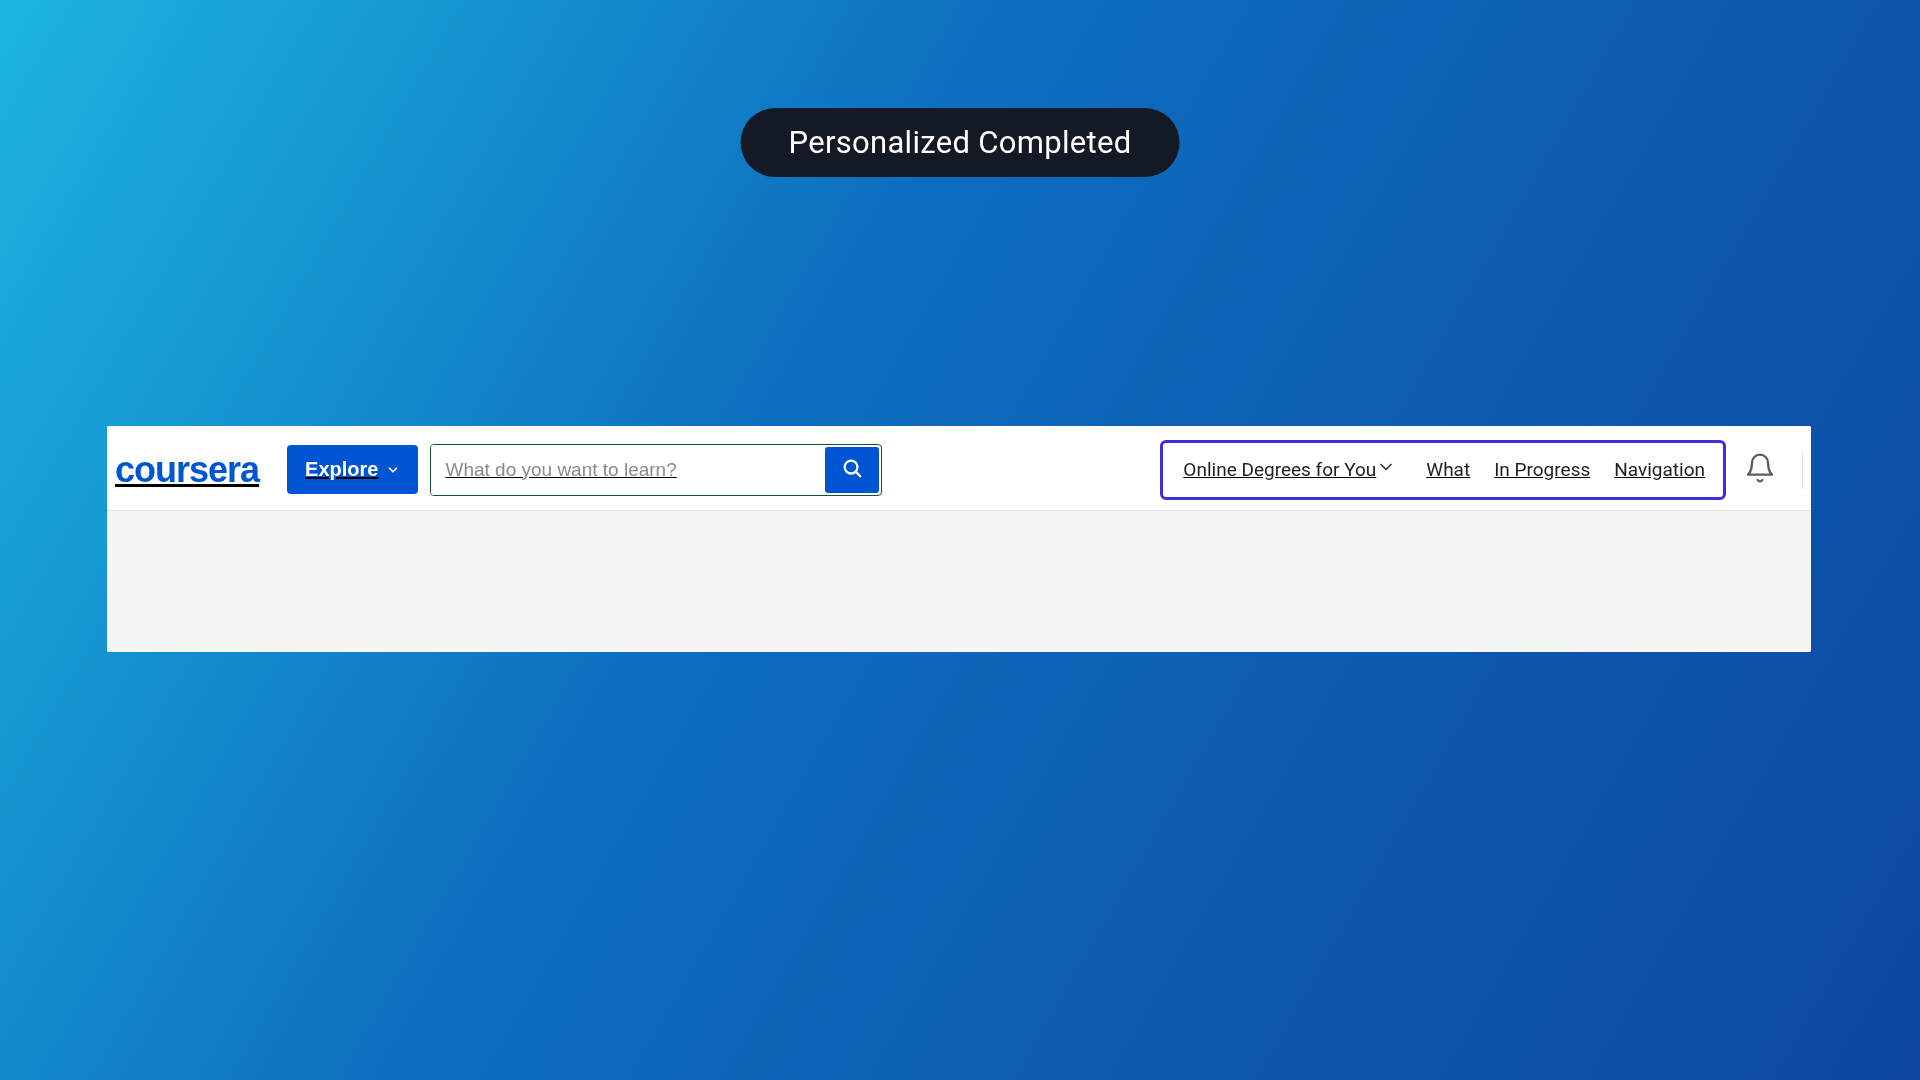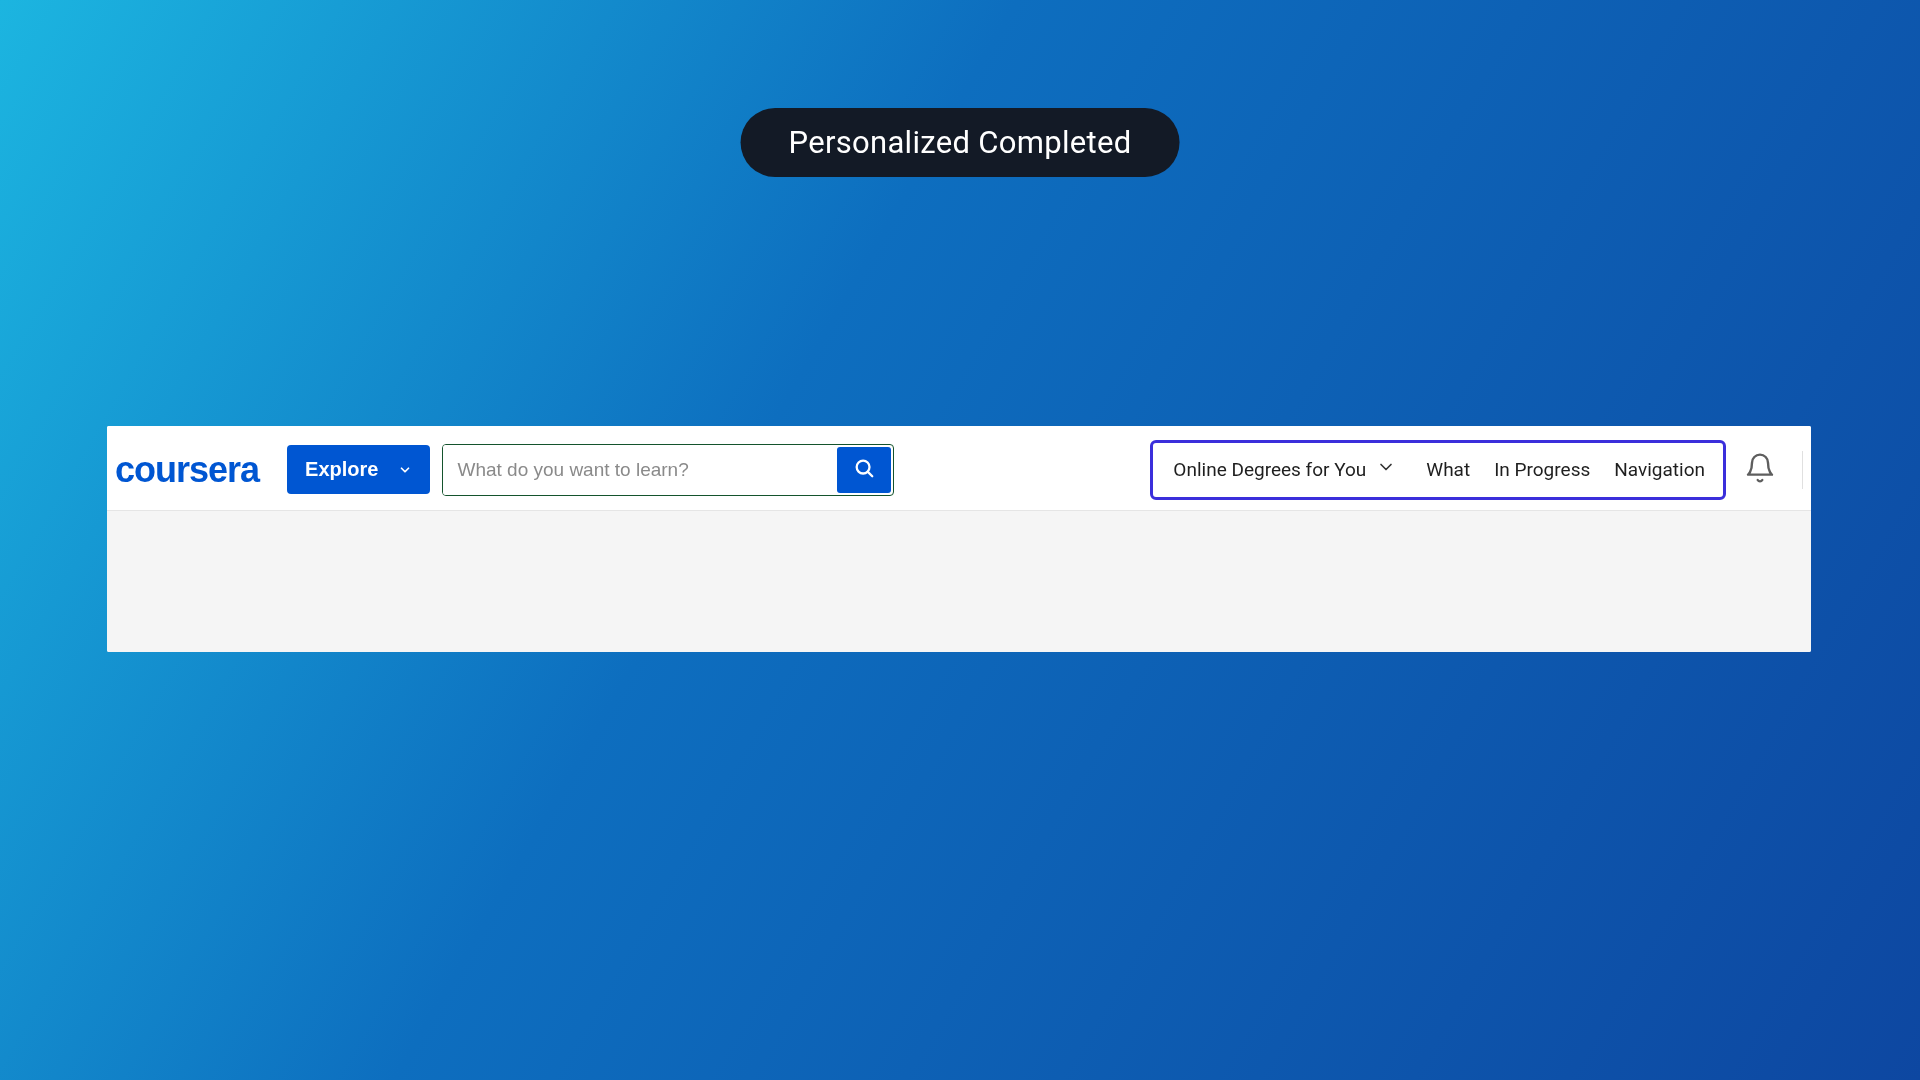--- a/index.html
+++ b/index.html
@@ -42,20 +42,21 @@
     }
     
     .navbar {
       width: 100%;
       height: 85px;
       background: #ffffff;
       border-bottom: 1px solid #e5e5e5;
       display: flex;
       align-items: center;
       padding: 3px 8px 0 8px;
+      text-decoration: underline;
     }
     
     .content-area {
       height: calc(100% - 85px);
       background: #f5f5f5;
     }
     
     .logo {
       font-size: 36px;
       font-weight: 700;
@@ -68,21 +69,21 @@
     .explore-btn {
       background: #0056D2;
       color: #ffffff;
       border: none;
       border-radius: 4px;
       padding: 13px 18px;
       font-size: 20px;
       font-weight: 600;
       display: flex;
       align-items: center;
-      gap: 20px;
+      gap: 8px;
       cursor: pointer;
       margin-right: 12px;
     }
     
     .explore-btn .chev-down {
       display: inline-flex;
     }
     
     .search-wrap {
       display: flex;
@@ -130,21 +131,21 @@
       display: flex;
       align-items: center;
       height: 60px;
       padding: 0 18px 0 20px;
       gap: 24px;
     }
     
     .degrees-drop {
       display: flex;
       align-items: center;
-      gap: 10px;
+      gap: 0;
       color: #1f1f1f;
       font-size: 19px;
       cursor: pointer;
       margin-right: 6px;
     }
     
     .nav-link {
       color: #1f1f1f;
       font-size: 19px;
       cursor: pointer;

